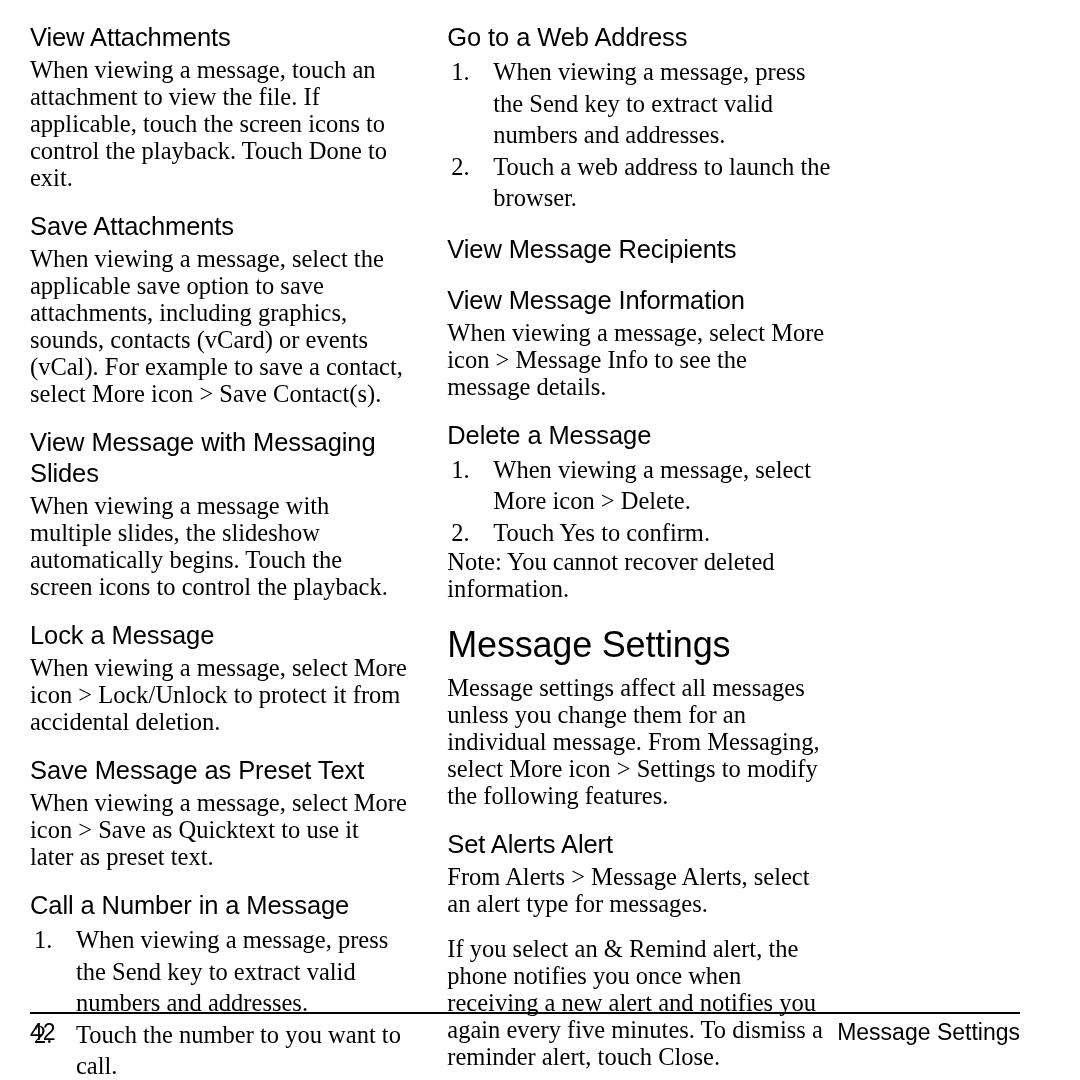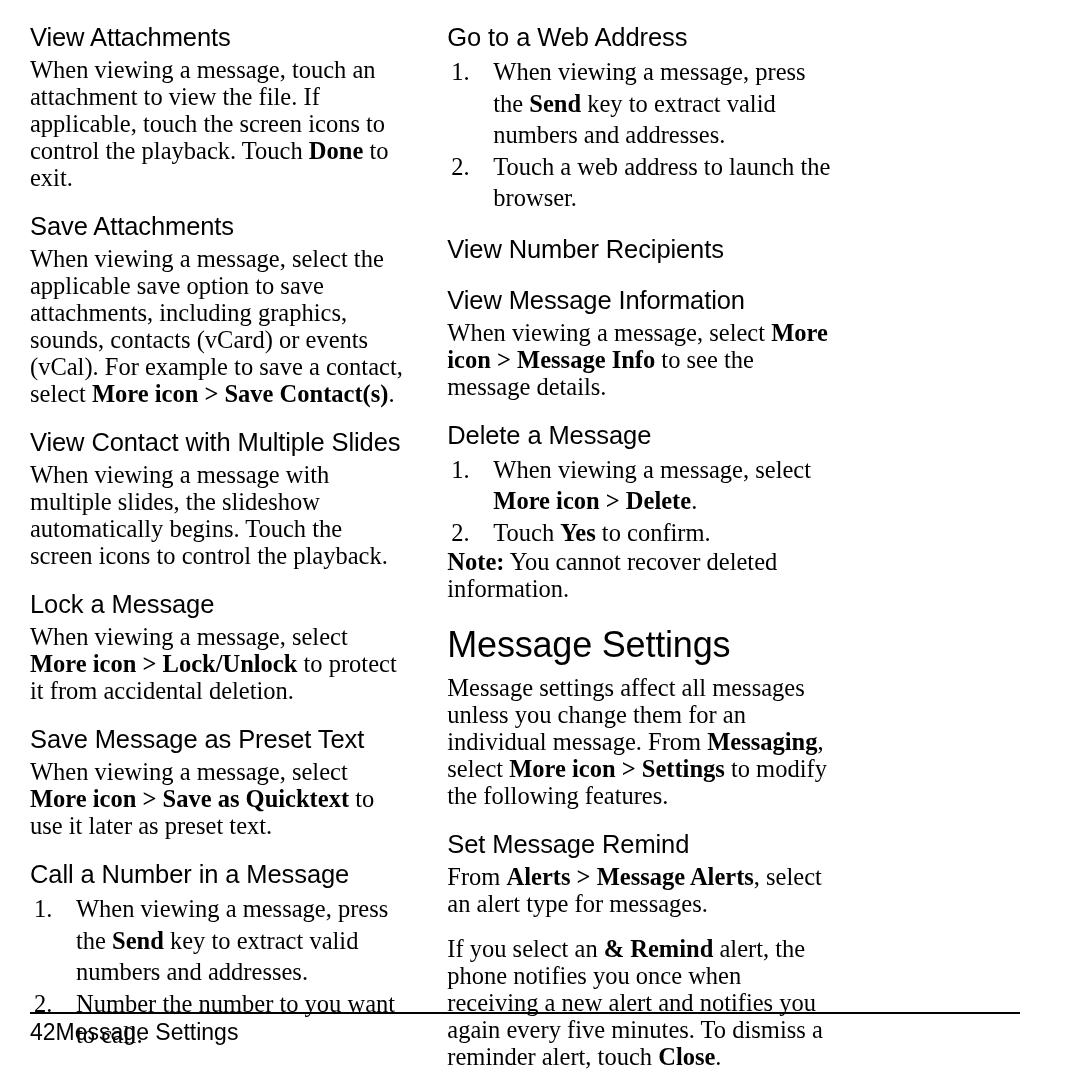--- a/index.html
+++ b/index.html
@@ -69,21 +69,21 @@
   p.body {
     font-size: 24.5px;
     line-height: 27px;
     margin: 0 0 0 0;
     text-align: left;
   }
   p.body + p.body {
     margin-top: 18px;
   }
   b, .bold {
-    font-weight: bold;
+    font-weight: normal;
   }
 
   
   ol.steps {
     margin: 0;
     padding: 0;
     list-style: none;
     counter-reset: stepnum;
   }
   ol.steps > li {
@@ -114,21 +114,21 @@
     height: 46px;
   }
   .footer-rule {
     border: 0;
     border-top: 2.5px solid #000;
     margin: 0 0 4px 0;
     width: 100%;
   }
   .footer-row {
     display: flex;
-    justify-content: flex-start;
+    justify-content: space-between;
     align-items: baseline;
     font-family: "Liberation Sans", "DejaVu Sans", sans-serif;
   }
   .footer-page {
     font-size: 23px;
     line-height: 28px;
   }
   .footer-label {
     font-size: 23px;
     line-height: 28px;
@@ -143,68 +143,68 @@
     <div class="col col-left">
         <div class="block">
           <h3 class="sub-title">View Attachments</h3>
           <p class="body">When viewing a message, touch an attachment to view the file. If applicable, touch the screen icons to control the playback. Touch <b class="bold">Done</b> to exit.</p>
         </div>
         <div class="block">
           <h3 class="sub-title">Save Attachments</h3>
           <p class="body">When viewing a message, select the applicable save option to save attachments, including graphics, sounds, contacts (vCard) or events (vCal). For example to save a contact, select <b class="bold">More icon &gt; Save Contact(s)</b>.</p>
         </div>
         <div class="block">
-          <h3 class="sub-title">View Contact with Multiple Slides</h3>
+          <h3 class="sub-title">View Message with Messaging Slides</h3>
           <p class="body">When viewing a message with multiple slides, the slideshow automatically begins. Touch the screen icons to control the playback.</p>
         </div>
         <div class="block">
           <h3 class="sub-title">Lock a Message</h3>
           <p class="body">When viewing a message, select <b class="bold">More icon &gt; Lock/Unlock</b> to protect it from accidental deletion.</p>
         </div>
         <div class="block">
           <h3 class="sub-title">Save Message as Preset Text</h3>
           <p class="body">When viewing a message, select <b class="bold">More icon &gt; Save as Quicktext</b> to use it later as preset text.</p>
         </div>
         <div class="block">
           <h3 class="sub-title">Call a Number in a Message</h3>
           <ol class="steps">
             <li>When viewing a message, press the <b class="bold">Send</b> key to extract valid numbers and addresses.</li>
-            <li>Number the number to you want to call.</li>
+            <li>Touch the number to you want to call.</li>
           </ol>
         </div>
       </div>
     <div class="col col-right">
         <div class="block">
           <h3 class="sub-title">Go to a Web Address</h3>
           <ol class="steps">
             <li>When viewing a message, press the <b class="bold">Send</b> key to extract valid numbers and addresses.</li>
             <li>Touch a web address to launch the browser.</li>
           </ol>
         </div>
         <div class="block">
-          <h3 class="sub-title">View Number Recipients</h3>
+          <h3 class="sub-title">View Message Recipients</h3>
         </div>
         <div class="block">
           <h3 class="sub-title">View Message Information</h3>
           <p class="body">When viewing a message, select <b class="bold">More icon &gt; Message Info</b> to see the message details.</p>
         </div>
         <div class="block">
           <h3 class="sub-title">Delete a Message</h3>
           <ol class="steps">
             <li>When viewing a message, select <b class="bold">More icon &gt; Delete</b>.</li>
             <li>Touch <b class="bold">Yes</b> to confirm.</li>
           </ol>
           <p class="body"><b class="bold">Note:</b> You cannot recover deleted information.</p>
         </div>
         <div class="block">
           <h2 class="section-title">Message Settings</h2>
           <p class="body">Message settings affect all messages unless you change them for an individual message. From <b class="bold">Messaging</b>, select <b class="bold">More icon &gt; Settings</b> to modify the following features.</p>
         </div>
         <div class="block">
-          <h3 class="sub-title">Set Message Remind</h3>
+          <h3 class="sub-title">Set Alerts Alert</h3>
           <p class="body">From <b class="bold">Alerts &gt; Message Alerts</b>, select an alert type for messages.</p>
           <p class="body">If you select an <b class="bold">&amp; Remind</b> alert, the phone notifies you once when receiving a new alert and notifies you again every five minutes. To dismiss a reminder alert, touch <b class="bold">Close</b>.</p>
         </div>
       </div>
   </div>
 
   <div class="footer">
     <hr class="footer-rule">
     <div class="footer-row">
       <span class="footer-page">42</span>

